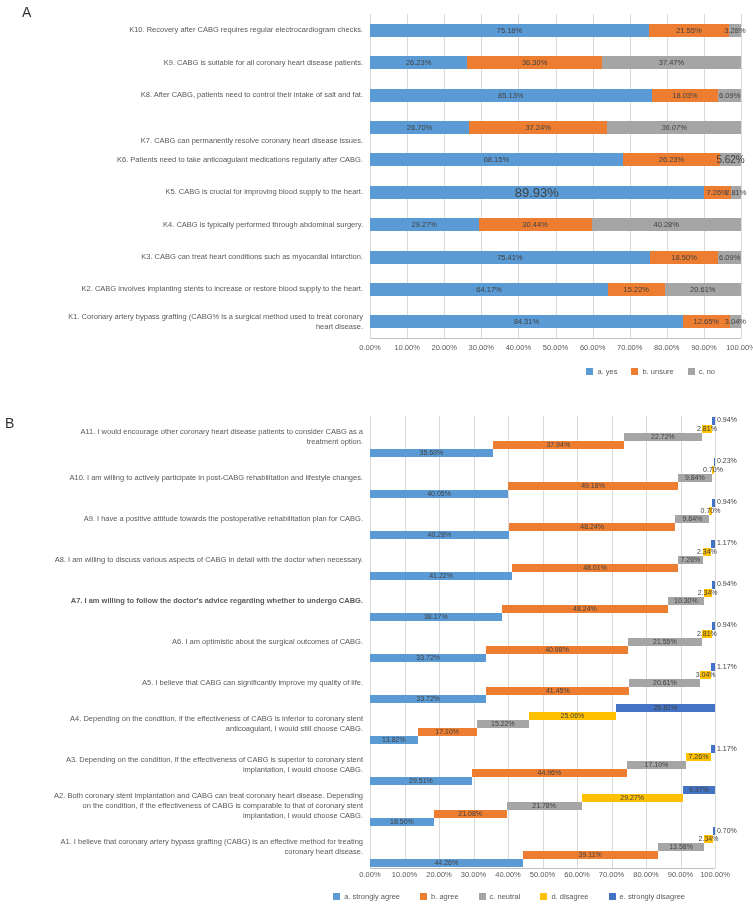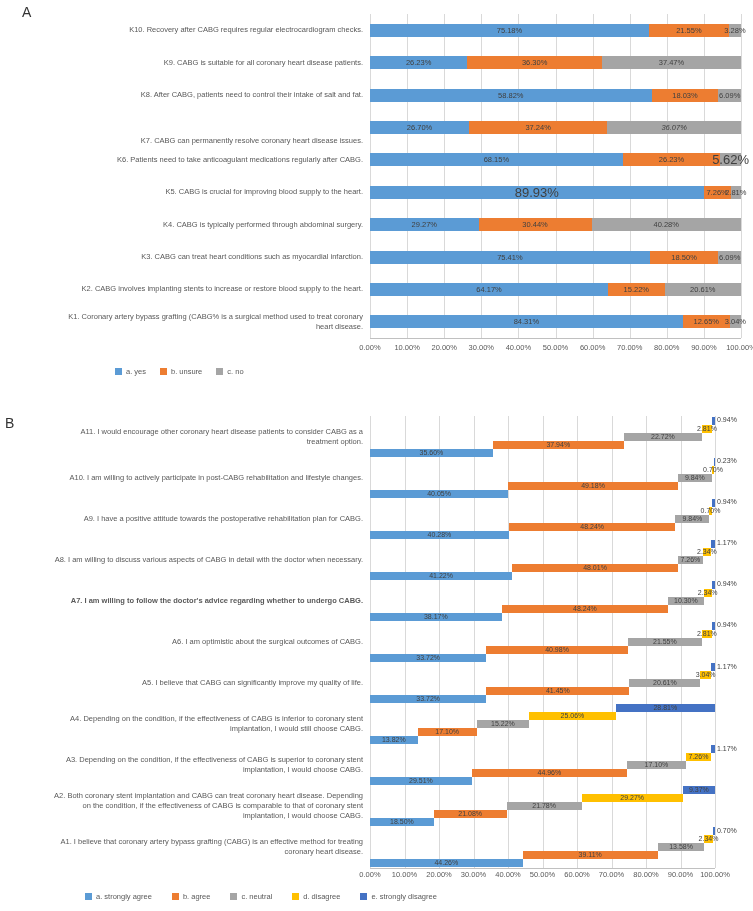--- a/index.html
+++ b/index.html
@@ -19,21 +19,21 @@
   .catlabel{
     position:absolute;display:flex;align-items:center;justify-content:flex-end;
     font-size:7.5px;line-height:10px;color:#595959;
   }
   .catlabel span{text-align:right;display:block;}
   .bar{position:absolute;}
   .datalabel{
     position:absolute;color:#404040;white-space:nowrap;
   }
   .legend{
-    position:absolute;display:flex;justify-content:flex-start;align-items:center;
+    position:absolute;display:flex;justify-content:flex-end;align-items:center;
   }
   .legenditem{display:flex;align-items:center;gap:4px;}
   .swatch{width:7px;height:7px;flex:0 0 7px;}
   .legendtext{font-size:7.5px;color:#595959;white-space:nowrap;}
 </style>
 </head>
 <body>
 
 <div id="stage">
   <div class="panel-letter" style="left:22px;top:4px;">A</div>
@@ -77,21 +77,21 @@
       <div class="bar" style="left: 370px; top: 56.1px; width: 97.3133px; height: 13px; background: rgb(91, 155, 213);"></div>
       <div class="datalabel" style="font-size: 7.5px; line-height: 13px; left: 418.657px; top: 56.1px; transform: translateX(-50%);">26.23%</div>
       <div class="bar" style="left: 467.313px; top: 56.1px; width: 134.673px; height: 13px; background: rgb(237, 125, 49);"></div>
       <div class="datalabel" style="font-size: 7.5px; line-height: 13px; left: 534.65px; top: 56.1px; transform: translateX(-50%);">36.30%</div>
       <div class="bar" style="left: 601.986px; top: 56.1px; width: 139.014px; height: 13px; background: rgb(165, 165, 165);"></div>
       <div class="datalabel" style="font-size: 7.5px; line-height: 13px; left: 671.493px; top: 56.1px; transform: translateX(-50%);">37.47%</div>
       <div class="catlabel" style="left: 63px; top: 78.8px; width: 300px; height: 32.4px;">
         <span>K8. After CABG, patients need to control their intake of salt and fat.</span>
       </div>
       <div class="bar" style="left: 370px; top: 88.5px; width: 281.515px; height: 13px; background: rgb(91, 155, 213);"></div>
-      <div class="datalabel" style="font-size: 7.5px; line-height: 13px; left: 510.757px; top: 88.5px; transform: translateX(-50%);">58.82%</div>
+      <div class="datalabel" style="font-size: 7.5px; line-height: 13px; left: 510.757px; top: 88.5px; transform: translateX(-50%);">85.13%</div>
       <div class="bar" style="left: 651.515px; top: 88.5px; width: 66.8913px; height: 13px; background: rgb(237, 125, 49);"></div>
       <div class="datalabel" style="font-size: 7.5px; line-height: 13px; left: 684.96px; top: 88.5px; transform: translateX(-50%);">18.03%</div>
       <div class="bar" style="left: 718.406px; top: 88.5px; width: 22.5939px; height: 13px; background: rgb(165, 165, 165);"></div>
       <div class="datalabel" style="font-size: 7.5px; line-height: 13px; left: 729.703px; top: 88.5px; transform: translateX(-50%);">6.09%</div>
       <div class="catlabel" style="left: 63px; top: 114px; width: 300px; height: 32.4px; align-items: flex-end;">
         <span>K7. CABG can permanently resolve coronary heart disease issues.</span>
       </div>
       <div class="bar" style="left: 370px; top: 120.9px; width: 99.057px; height: 13px; background: rgb(91, 155, 213);"></div>
       <div class="datalabel" style="font-size: 7.5px; line-height: 13px; left: 419.529px; top: 120.9px; transform: translateX(-50%);">26.70%</div>
       <div class="bar" style="left: 469.057px; top: 120.9px; width: 138.16px; height: 13px; background: rgb(237, 125, 49);"></div>
@@ -99,21 +99,21 @@
       <div class="bar" style="left: 607.217px; top: 120.9px; width: 133.82px; height: 13px; background: rgb(165, 165, 165);"></div>
       <div class="datalabel" style="font-size: 7.5px; line-height: 13px; left: 674.127px; top: 120.9px; transform: translateX(-50%); font-style: italic;">36.07%</div>
       <div class="catlabel" style="left: 63px; top: 143.6px; width: 300px; height: 32.4px;">
         <span>K6. Patients need to take anticoagulant medications regularly after CABG.</span>
       </div>
       <div class="bar" style="left: 370px; top: 153.3px; width: 252.837px; height: 13px; background: rgb(91, 155, 213);"></div>
       <div class="datalabel" style="font-size: 7.5px; line-height: 13px; left: 496.418px; top: 153.3px; transform: translateX(-50%);">68.15%</div>
       <div class="bar" style="left: 622.837px; top: 153.3px; width: 97.3133px; height: 13px; background: rgb(237, 125, 49);"></div>
       <div class="datalabel" style="font-size: 7.5px; line-height: 13px; left: 671.493px; top: 153.3px; transform: translateX(-50%);">26.23%</div>
       <div class="bar" style="left: 720.15px; top: 153.3px; width: 20.8502px; height: 13px; background: rgb(165, 165, 165);"></div>
-      <div class="datalabel" style="font-size: 13px; line-height: 13px; left: 730.575px; top: 153.3px; transform: translateX(-50%);">5.62%</div>
+      <div class="datalabel" style="font-size: 10px; line-height: 13px; left: 730.575px; top: 153.3px; transform: translateX(-50%);">5.62%</div>
       <div class="catlabel" style="left: 63px; top: 176px; width: 300px; height: 32.4px;">
         <span>K5. CABG is crucial for improving blood supply to the heart.</span>
       </div>
       <div class="bar" style="left: 370px; top: 185.7px; width: 333.64px; height: 13px; background: rgb(91, 155, 213);"></div>
       <div class="datalabel" style="font-size: 13px; line-height: 13px; left: 536.82px; top: 185.7px; transform: translateX(-50%);">89.93%</div>
       <div class="bar" style="left: 703.64px; top: 185.7px; width: 26.9346px; height: 13px; background: rgb(237, 125, 49);"></div>
       <div class="datalabel" style="font-size: 7.5px; line-height: 13px; left: 717.108px; top: 185.7px; transform: translateX(-50%);">7.26%</div>
       <div class="bar" style="left: 730.575px; top: 185.7px; width: 10.4251px; height: 13px; background: rgb(165, 165, 165);"></div>
       <div class="datalabel" style="font-size: 7.5px; line-height: 13px; left: 735.787px; top: 185.7px; transform: translateX(-50%);">2.81%</div>
       <div class="catlabel" style="left: 63px; top: 208.4px; width: 300px; height: 32.4px;">
@@ -276,21 +276,21 @@
       <div class="datalabel" style="font-size: 7px; line-height: 8px; left: 428.167px; top: 695.085px; transform: translateX(-50%);">33.72%</div>
       <div class="bar" style="left: 486.334px; top: 687.085px; width: 143.002px; height: 8px; background: rgb(237, 125, 49);"></div>
       <div class="datalabel" style="font-size: 7px; line-height: 8px; left: 557.835px; top: 687.085px; transform: translateX(-50%);">41.45%</div>
       <div class="bar" style="left: 629.337px; top: 679.085px; width: 71.1045px; height: 8px; background: rgb(165, 165, 165);"></div>
       <div class="datalabel" style="font-size: 7px; line-height: 8px; left: 664.889px; top: 679.085px; transform: translateX(-50%);">20.61%</div>
       <div class="bar" style="left: 700.441px; top: 671.085px; width: 10.488px; height: 8px; background: rgb(255, 192, 0);"></div>
       <div class="datalabel" style="font-size: 7px; line-height: 8px; left: 705.685px; top: 671.085px; transform: translateX(-50%);">3.04%</div>
       <div class="bar" style="left: 710.929px; top: 663.085px; width: 4.0365px; height: 8px; background: rgb(68, 114, 196);"></div>
       <div class="datalabel" style="font-size: 7px; line-height: 8px; left: 716.966px; top: 662.585px;">1.17%</div>
       <div class="catlabel" style="left: 53px; top: 703.63px; width: 310px; height: 41.09px;">
-        <span>A4. Depending on the condition, if the effectiveness of CABG is inferior to coronary stent implantation, I would still choose CABG.</span>
+        <span>A4. Depending on the condition, if the effectiveness of CABG is inferior to coronary stent anticoagulant, I would still choose CABG.</span>
       </div>
       <div class="bar" style="left: 370px; top: 736.175px; width: 47.679px; height: 8px; background: rgb(91, 155, 213);"></div>
       <div class="datalabel" style="font-size: 7px; line-height: 8px; left: 393.839px; top: 736.175px; transform: translateX(-50%);">13.82%</div>
       <div class="bar" style="left: 417.679px; top: 728.175px; width: 58.995px; height: 8px; background: rgb(237, 125, 49);"></div>
       <div class="datalabel" style="font-size: 7px; line-height: 8px; left: 447.176px; top: 728.175px; transform: translateX(-50%);">17.10%</div>
       <div class="bar" style="left: 476.674px; top: 720.175px; width: 52.509px; height: 8px; background: rgb(165, 165, 165);"></div>
       <div class="datalabel" style="font-size: 7px; line-height: 8px; left: 502.928px; top: 720.175px; transform: translateX(-50%);">15.22%</div>
       <div class="bar" style="left: 529.183px; top: 712.175px; width: 86.457px; height: 8px; background: rgb(255, 192, 0);"></div>
       <div class="datalabel" style="font-size: 7px; line-height: 8px; left: 572.411px; top: 712.175px; transform: translateX(-50%);">25.06%</div>
       <div class="bar" style="left: 615.64px; top: 704.175px; width: 99.3945px; height: 8px; background: rgb(68, 114, 196);"></div>

